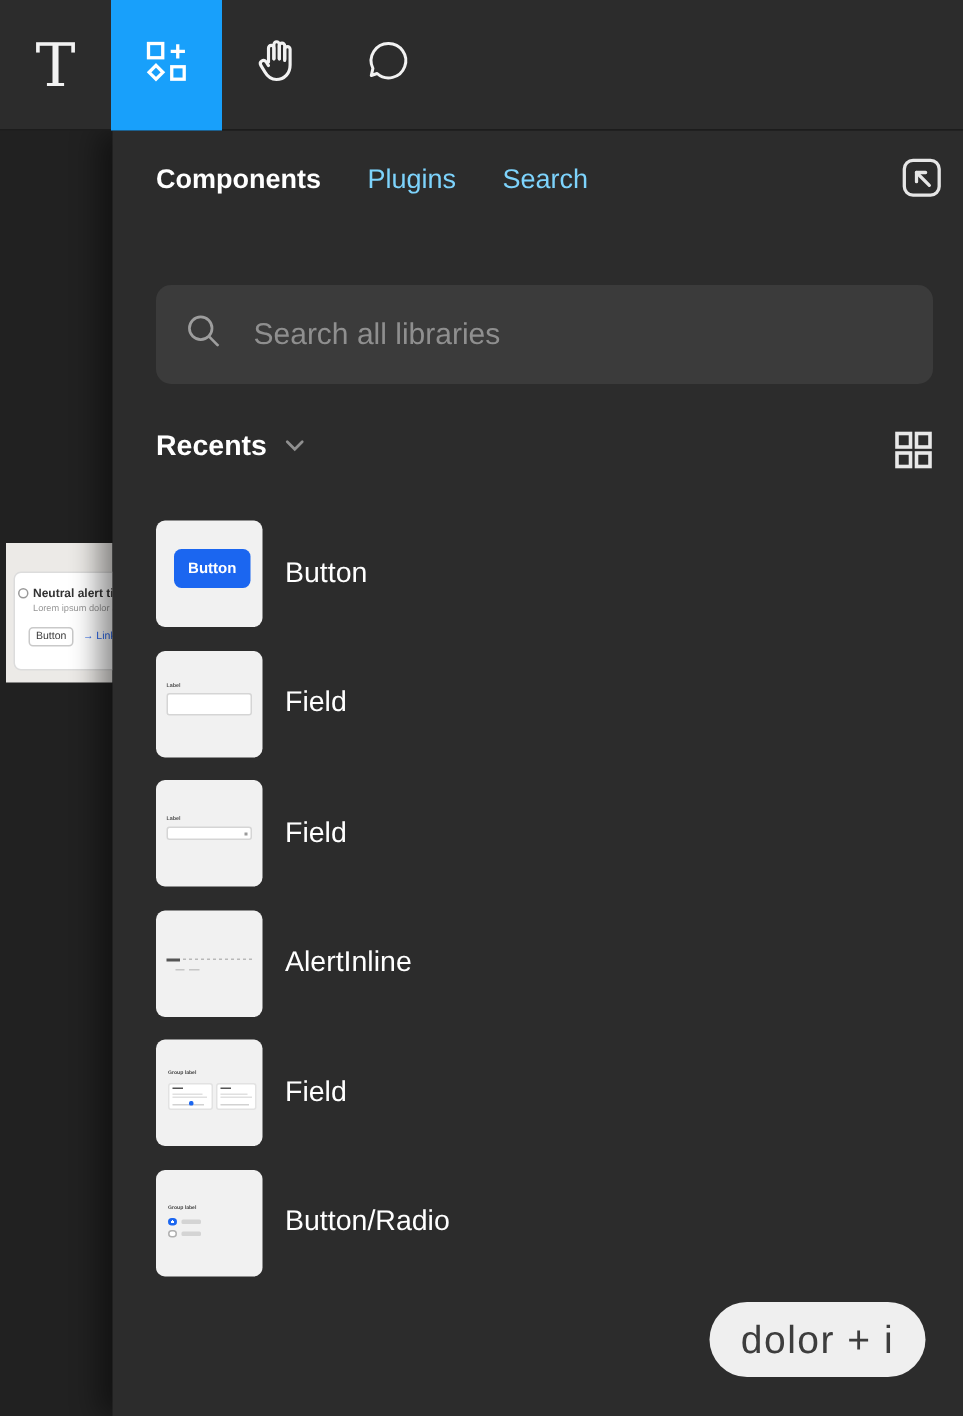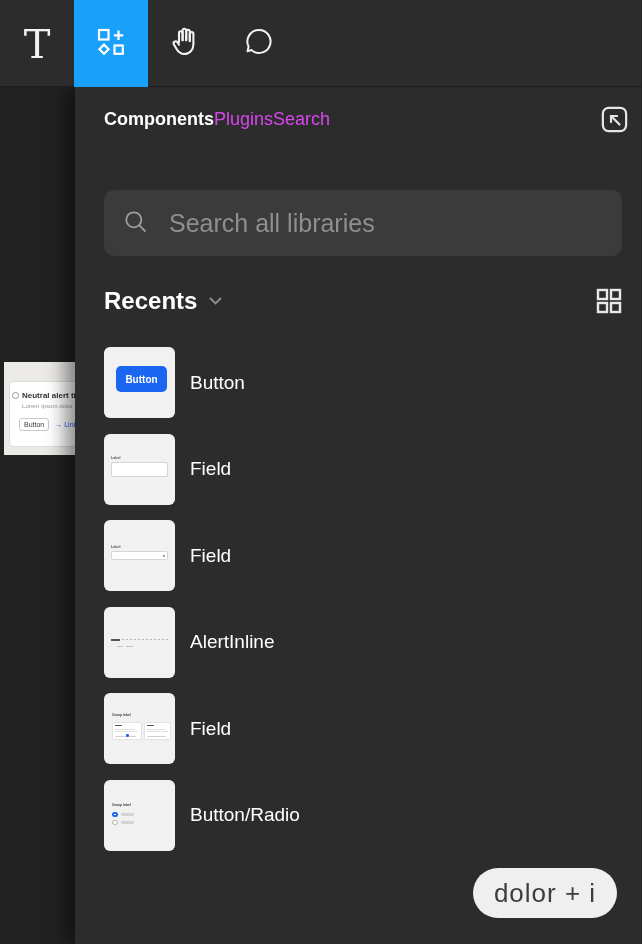--- a/index.html
+++ b/index.html
@@ -42,37 +42,37 @@
   .tool { width:74px; height:87px; display:flex; align-items:center; justify-content:center; }
   .tool.active { background:#18a0fb; }
   .text-glyph { font-family:"DejaVu Serif","Liberation Serif",serif; font-size:40px;
     color:#f2f2f2; line-height:1; }
 
   
   .panel {
     position:absolute; left:75px; top:87px; right:0; bottom:0;
     background:#2c2c2c; box-shadow:-10px 0 18px rgba(0,0,0,.45);
   }
-  .tabs { position:absolute; left:29px; top:22px; display:flex; align-items:center; }
-  .tab { font-size:18px; color:#d946ef; cursor:default; }
+  .tabs { position:absolute; left:29px; top:22px; display:flex; gap:31px; align-items:center; }
+  .tab { font-size:18px; color:#7dd3fc; cursor:default; }
   .tab.active { color:#ffffff; font-weight:700; }
   .popout-btn { position:absolute; right:12px; top:18px; width:32px; height:32px;
     display:flex; align-items:center; justify-content:center; }
 
   .searchbar {
     position:absolute; left:29px; top:103px; width:518px; height:66px;
     background:#3b3b3b; border-radius:10px; display:flex; align-items:center; padding:0 18px;
   }
   .searchbar svg { flex:0 0 auto; margin-right:20px; }
   .search-input { flex:1; background:transparent; border:none; outline:none;
-    font-size:25px; color:#e8e8e8; font-family:inherit; }
+    font-size:20px; color:#e8e8e8; font-family:inherit; }
   .search-input::placeholder { color:#8f8f8f; }
 
   .section-head { position:absolute; left:29px; top:200px; display:flex; align-items:center; gap:12px; }
-  .section-title { font-size:24px; font-weight:700; color:#ffffff; }
+  .section-title { font-size:19px; font-weight:700; color:#ffffff; }
   .grid-btn { position:absolute; right:20px; top:202px; width:27px; height:27px;
     display:flex; align-items:center; justify-content:center; }
 
   .list { position:absolute; left:29px; top:260px; right:0; }
   .row { display:flex; align-items:center; height:71px; margin-bottom:15.5px; }
   .row-label { margin-left:15px; font-size:19px; color:#ffffff; }
   .thumb { position:relative; width:71px; height:71px; background:#f1f1f1;
     border-radius:6px; overflow:hidden; flex:0 0 auto; }
 
   

